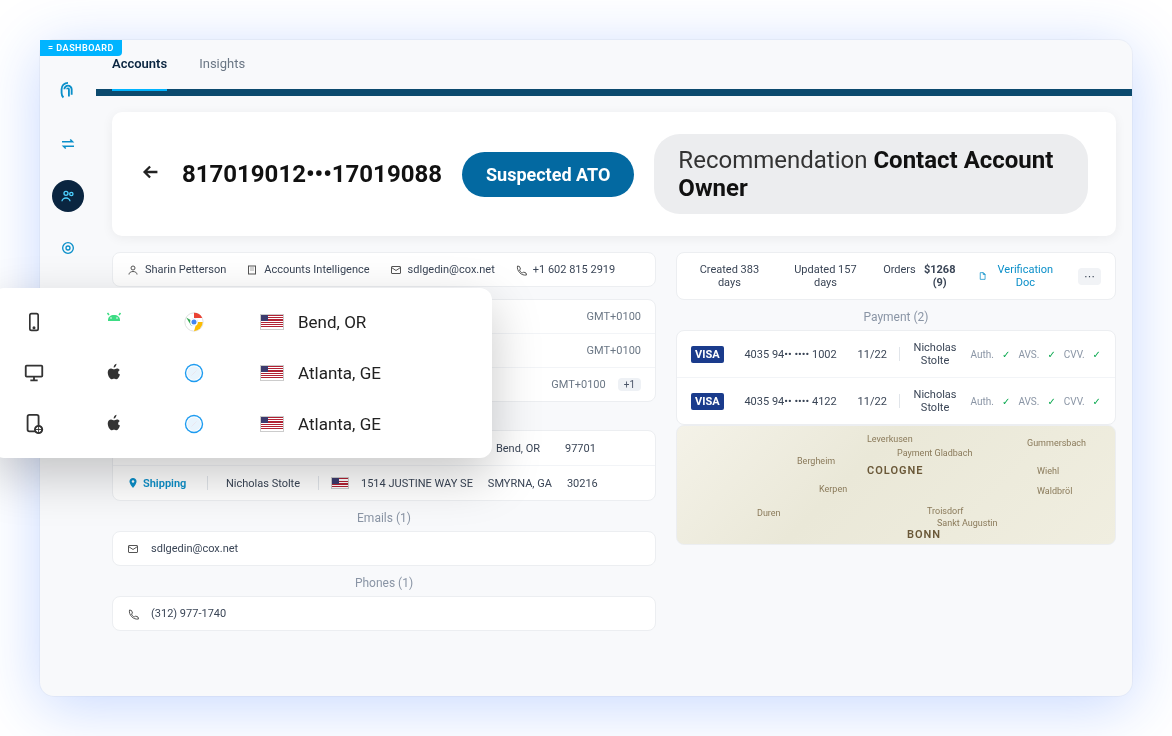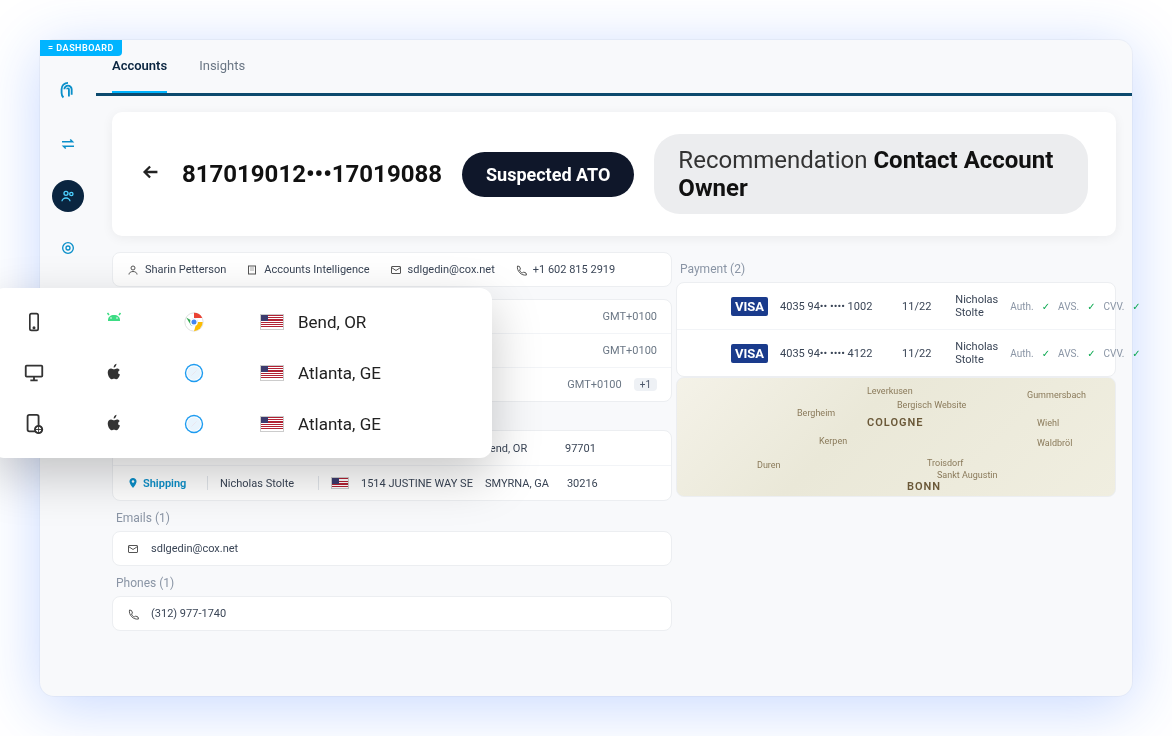--- a/index.html
+++ b/index.html
@@ -2,54 +2,54 @@
 <html><head>
 <meta charset="utf-8">
 <style>
 * { margin: 0; padding: 0; box-sizing: border-box; font-family: -apple-system, BlinkMacSystemFont, 'Segoe UI', Roboto, sans-serif; }
 body { background: #fff; padding: 40px; }
 .app-shell { width: 1092px; height: 656px; background: #f8f9fb; border-radius: 14px; position: relative; box-shadow: 0 10px 60px rgba(30,100,255,0.25), 0 0 0 1px rgba(0,0,0,0.03); overflow: visible; }
 .dashboard-tag { position: absolute; top: 0; left: 0; background: #00b4ff; color: #fff; font-size: 9px; font-weight: 600; padding: 3px 8px; letter-spacing: 0.5px; border-radius: 0 0 4px 0; z-index: 5; }
 .sidebar { position: absolute; left: 0; top: 18px; width: 56px; display: flex; flex-direction: column; align-items: center; gap: 20px; padding-top: 18px; }
 .sidebar-icon { width: 32px; height: 32px; display: flex; align-items: center; justify-content: center; border-radius: 50%; cursor: pointer; color: #0a8fc9; }
 .sidebar-icon.active { background: #0a2540; color: #4dd0ff; }
-.topbar { position: absolute; top: 0; left: 56px; right: 0; height: 56px; display: flex; align-items: center; padding: 0 16px; border-bottom: 3px solid #0c4a6e; }
+.topbar { position: absolute; top: 0; left: 56px; right: 0; height: 56px; display: flex; align-items: center; padding: 0 16px; border-bottom: 7px solid #0c4a6e; }
 .tabs { display: flex; gap: 32px; }
 .tab { font-size: 13px; color: #6b7785; padding: 18px 0; cursor: pointer; border-bottom: 2px solid transparent; }
 .tab.active { color: #0a2540; font-weight: 600; border-bottom-color: #00b4ff; }
 .topbar-right { margin-left: auto; display: flex; align-items: center; gap: 12px; }
 .site-select { background: #fff; border: 1px solid #e1e5ea; border-radius: 16px; padding: 5px 12px; font-size: 11px; color: #3a4556; display: flex; align-items: center; gap: 8px; cursor: pointer; }
 .icon-btn { width: 24px; height: 24px; display: flex; align-items: center; justify-content: center; color: #6b7785; cursor: pointer; }
 .main { position: absolute; top: 56px; left: 56px; right: 0; bottom: 0; padding: 16px; overflow: visible; }
 .hero-card { background: #fff; border-radius: 10px; padding: 22px 28px; display: flex; align-items: center; gap: 20px; box-shadow: 0 2px 12px rgba(0,0,0,0.06); }
 .back-btn { cursor: pointer; color: #222; }
 .account-id { font-size: 24px; font-weight: 700; color: #111; }
-.badge-ato { background: #0f172a; color: #fff; font-weight: 700; font-size: 18px; padding: 12px 24px; border-radius: 26px; }
+.badge-ato { background: #0369a1; color: #fff; font-weight: 700; font-size: 18px; padding: 12px 24px; border-radius: 26px; }
 .badge-rec { background: #ecedef; color: #333; font-size: 24px; padding: 12px 24px; border-radius: 26px; flex: 1; }
 .badge-rec b { font-weight: 700; color: #111; }
-.content-row { display: flex; gap: 4px; margin-top: 16px; }
+.content-row { display: flex; gap: 20px; margin-top: 16px; text-align: center; }
 .col-left { flex: 1; min-width: 0; }
 .col-right { width: 440px; }
 .info-strip { background: #fff; border: 1px solid #eceef1; border-radius: 8px; padding: 10px 14px; display: flex; gap: 20px; font-size: 11px; color: #3a4556; align-items: center; }
 .info-strip .item { display: flex; align-items: center; gap: 6px; }
 .meta-strip { background: #fff; border: 1px solid #eceef1; border-radius: 8px; padding: 10px 14px; display: flex; gap: 18px; font-size: 11px; color: #3a4556; align-items: center; justify-content: space-between; }
 .meta-strip .m { display: flex; gap: 4px; }
 .ver-doc { display: flex; align-items: center; gap: 4px; color: #0a8fc9; }
 .more-btn { background: #f1f3f6; border-radius: 4px; padding: 2px 6px; cursor: pointer; }
 .section-title { font-size: 12px; color: #8a95a5; padding: 10px 4px 6px; }
 .data-card { background: #fff; border: 1px solid #eceef1; border-radius: 8px; }
 .row { display: flex; align-items: center; padding: 10px 14px; border-bottom: 1px solid #f2f4f7; font-size: 11px; color: #3a4556; gap: 12px; }
 .row:last-child { border-bottom: none; }
 .tz { color: #6b7785; }
 .plus-badge { background: #eef1f5; color: #4a5568; border-radius: 4px; padding: 1px 6px; font-size: 10px; }
 .addr-label { display: flex; align-items: center; gap: 4px; font-weight: 600; min-width: 68px; }
 .addr-label.billing { color: #0aa84f; }
 .addr-label.shipping { color: #0a8fc9; }
 .vdiv { width: 1px; height: 14px; background: #e1e5ea; }
-.visa-badge { background: #1a3b8c; color: #fff; font-size: 13px; font-weight: 700; padding: 2px 4px; border-radius: 2px; margin-left: 40px; }
+.visa-badge { background: #1a3b8c; color: #fff; font-size: 11px; font-weight: 700; padding: 2px 4px; border-radius: 2px; }
 .pay-checks { display: flex; gap: 8px; margin-left: auto; font-size: 10px; color: #8a95a5; }
 .pay-checks .ck { color: #0aa84f; }
 .map-view { background: linear-gradient(135deg,#f4f2e8 0%,#eae8d8 40%,#f0eee0 100%); border: 1px solid #eceef1; border-radius: 8px; height: 120px; position: relative; overflow: hidden; }
 .map-label { position: absolute; font-size: 9px; color: #8a7a5a; }
 .map-city { font-size: 11px; font-weight: 600; color: #6a5838; letter-spacing: 1px; }
 .flag { width: 18px; height: 12px; background: linear-gradient(#b22234 0%, #b22234 8%, #fff 8%, #fff 16%, #b22234 16%, #b22234 24%, #fff 24%, #fff 32%, #b22234 32%, #b22234 40%, #fff 40%, #fff 48%, #b22234 48%, #b22234 56%, #fff 56%, #fff 64%, #b22234 64%, #b22234 72%, #fff 72%, #fff 80%, #b22234 80%, #b22234 88%, #fff 88%, #fff 100%); position: relative; border: 1px solid #ccc; flex-shrink: 0; }
 .flag::before { content: ''; position: absolute; top: 0; left: 0; width: 7px; height: 6px; background: #3c3b6e; }
 .float-panel { position: absolute; top: 248px; left: -48px; width: 500px; background: #fff; border-radius: 12px; box-shadow: 0 18px 50px rgba(0,0,0,0.22); z-index: 20; padding: 8px 0; }
 .float-row { display: flex; align-items: center; padding: 14px 28px; gap: 52px; }
 .fcell { display: flex; align-items: center; justify-content: center; width: 28px; }
@@ -209,20 +209,35 @@
           <div class="row">
               <svg class="ic" width="12" height="12" viewBox="0 0 24 24" fill="none" stroke="#555" stroke-width="2">
                 <path d="M5 4l4 1 2 5-2 2c1 3 3 5 6 6l2-2 5 2 1 4c-10 2-20-8-18-18z"></path>
               </svg>
               <span>(312) 977-1740</span>
             </div>
         </div>
       </div>
 
       <div class="col-right">
+        <div class="meta-strip">
+          <span class="m">Created 383 days</span>
+          <span class="m">Updated 157 days</span>
+          <span class="m">
+              <span>Orders </span>
+              <b>$1268 (9)</b>
+            </span>
+          <span class="ver-doc">
+              <svg width="10" height="12" viewBox="0 0 24 24" fill="none" stroke="#0a8fc9" stroke-width="2">
+                <path d="M14 3v5h5M14 3l5 5M6 3h8l5 5v13H6z"></path>
+              </svg>
+              <span>Verification Doc</span>
+            </span>
+          <span class="more-btn">⋯</span>
+        </div>
 
         <div class="section-title">Payment (2)</div>
         <div class="data-card">
           <div class="row">
             <span class="visa-badge">VISA</span>
             <span style="min-width:110px">4035 94•• •••• 1002</span>
             <span>11/22</span>
             <span class="vdiv"></span>
             <span>Nicholas Stolte</span>
             <span class="pay-checks">
@@ -248,21 +263,21 @@
                 <span>CVV.</span>
                 <span class="ck">✓</span>
               </span>
           </div>
         </div>
 
         <div class="map-view">
           <div class="map-label map-city" style="top:38px;left:190px">COLOGNE</div>
           <div class="map-label map-city" style="top:102px;left:230px">BONN</div>
           <div class="map-label" style="top:8px;left:190px">Leverkusen</div>
-          <div class="map-label" style="top:22px;left:220px">Bergisch Website</div>
+          <div class="map-label" style="top:22px;left:220px">Payment Gladbach</div>
           <div class="map-label" style="top:58px;left:142px">Kerpen</div>
           <div class="map-label" style="top:82px;left:80px">Duren</div>
           <div class="map-label" style="top:30px;left:120px">Bergheim</div>
           <div class="map-label" style="top:40px;left:360px">Wiehl</div>
           <div class="map-label" style="top:12px;left:350px">Gummersbach</div>
           <div class="map-label" style="top:60px;left:360px">Waldbröl</div>
           <div class="map-label" style="top:80px;left:250px">Troisdorf</div>
           <div class="map-label" style="top:92px;left:260px">Sankt Augustin</div>
         </div>
       </div>

